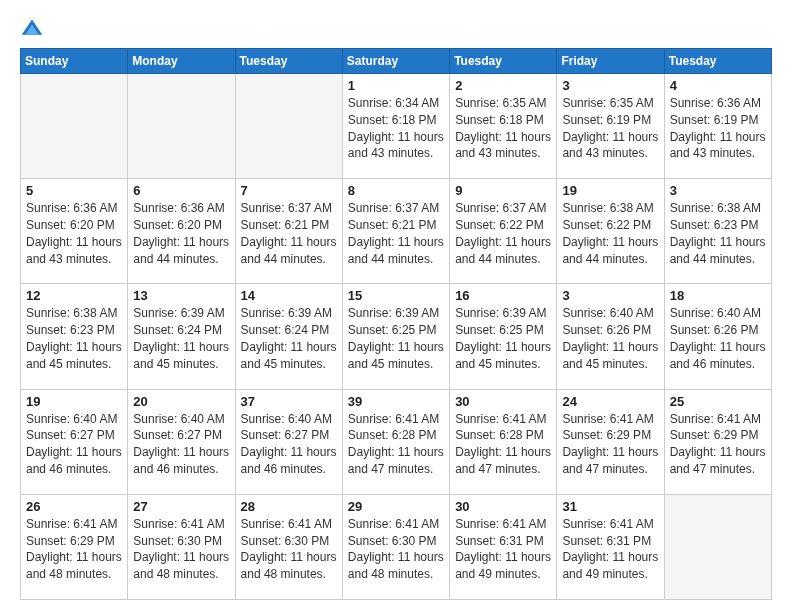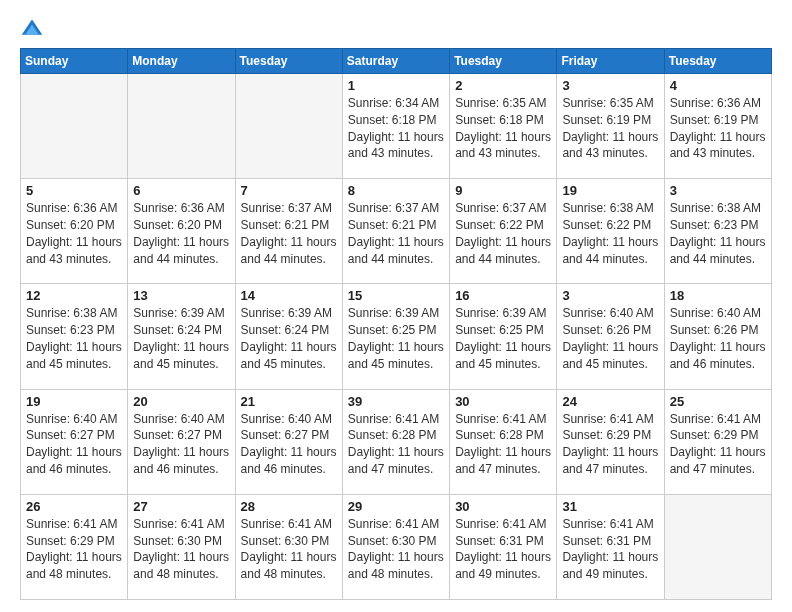--- a/index.html
+++ b/index.html
@@ -222,21 +222,21 @@
         <tr>
           <td>
             <span class="day-number">19</span>
             <div class="day-info">Sunrise: 6:40 AM<br>Sunset: 6:27 PM<br>Daylight: 11 hours and 46 minutes.</div>
           </td>
           <td>
             <span class="day-number">20</span>
             <div class="day-info">Sunrise: 6:40 AM<br>Sunset: 6:27 PM<br>Daylight: 11 hours and 46 minutes.</div>
           </td>
           <td>
-            <span class="day-number">21</span>
+            <span class="day-number">37</span>
             <div class="day-info">Sunrise: 6:40 AM<br>Sunset: 6:27 PM<br>Daylight: 11 hours and 46 minutes.</div>
           </td>
           <td>
             <span class="day-number">39</span>
             <div class="day-info">Sunrise: 6:41 AM<br>Sunset: 6:28 PM<br>Daylight: 11 hours and 47 minutes.</div>
           </td>
           <td>
             <span class="day-number">30</span>
             <div class="day-info">Sunrise: 6:41 AM<br>Sunset: 6:28 PM<br>Daylight: 11 hours and 47 minutes.</div>
           </td>

